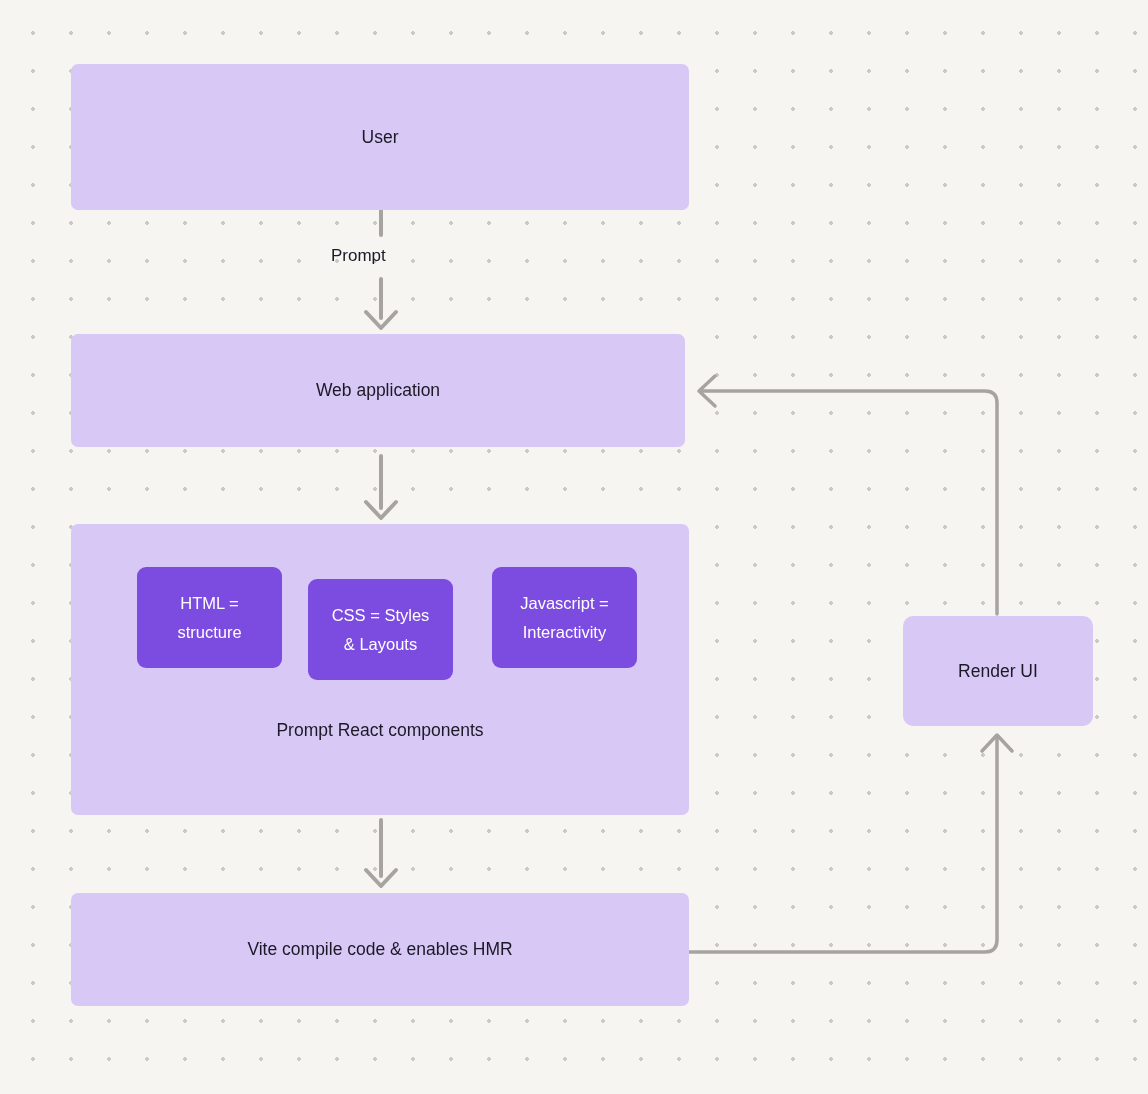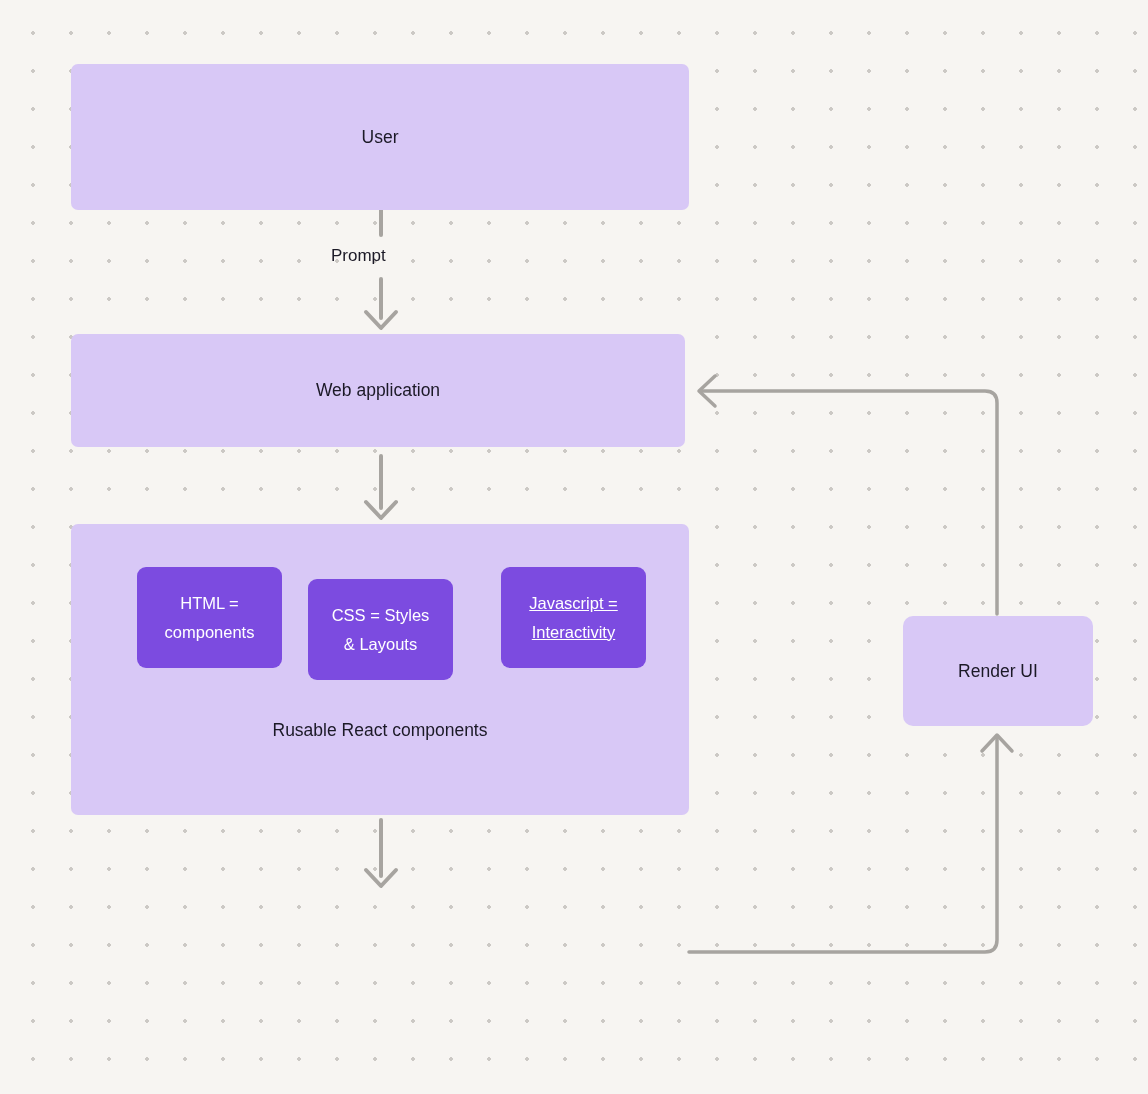--- a/index.html
+++ b/index.html
@@ -53,21 +53,21 @@
     align-items: center;
     justify-content: center;
     color: #ffffff;
     font-size: 16.5px;
     line-height: 1.7;
     text-align: center;
     white-space: pre-line;
   }
   .accent-1 { left: 66px; }
   .accent-2 { left: 237px; margin-top: 12px; }
-  .accent-3 { left: 430px; text-decoration: underline; }
+  .accent-3 { left: 421px; }
   .group-caption {
     position: absolute;
     left: 0;
     top: 194px;
     width: 100%;
     text-align: center;
     color: #1b1926;
     font-size: 17.5px;
   }
   .edge-label {
@@ -124,31 +124,34 @@
 
   <div class="edge-label">Prompt</div>
 
   <div class="node node-webapp">
     <span>Web application</span>
   </div>
 
   <div class="node node-group">
     <div class="accent-box accent-1">
       <span>HTML =
-components</span>
+structure</span>
     </div>
     <div class="accent-box accent-2">
       <span>CSS = Styles
 &amp; Layouts</span>
     </div>
     <div class="accent-box accent-3">
       <span>Javascript =
 Interactivity</span>
     </div>
-    <div class="group-caption">Rusable React components</div>
+    <div class="group-caption">Prompt React components</div>
   </div>
 
+  <div class="node node-vite">
+    <span>Vite compile code &amp; enables HMR</span>
+  </div>
 
   <div class="node node-render">
     <span>Render UI</span>
   </div>
 
 </div>
 
 </body></html>

